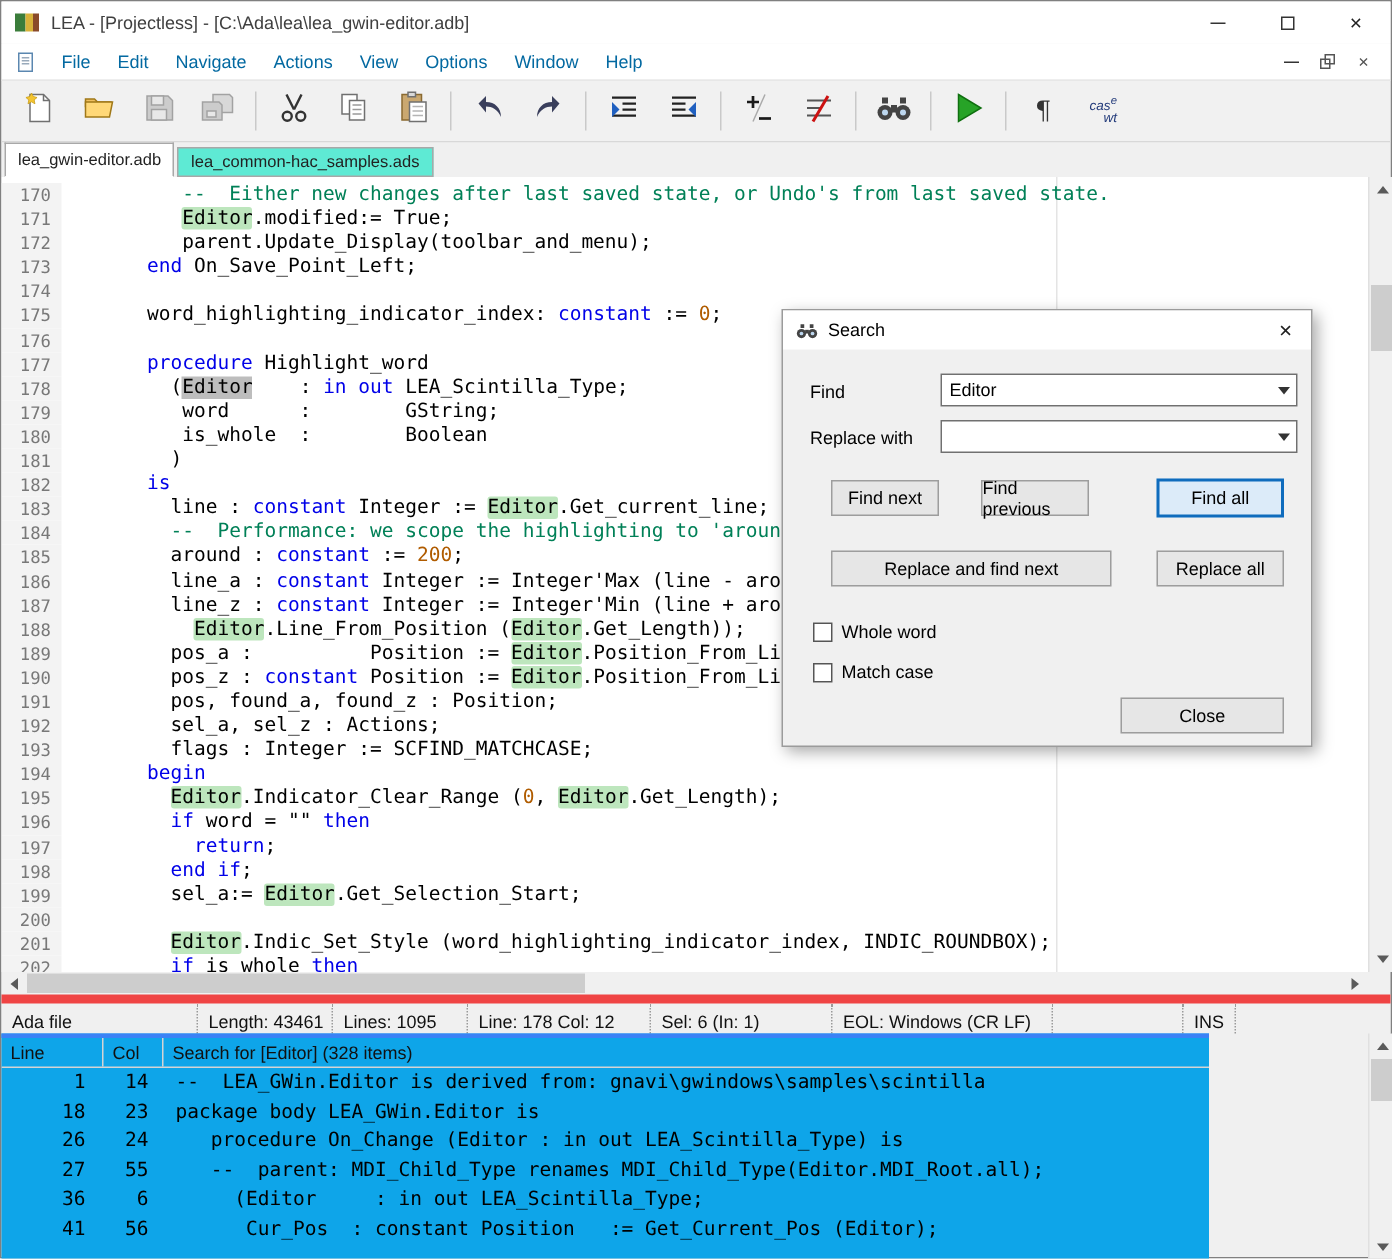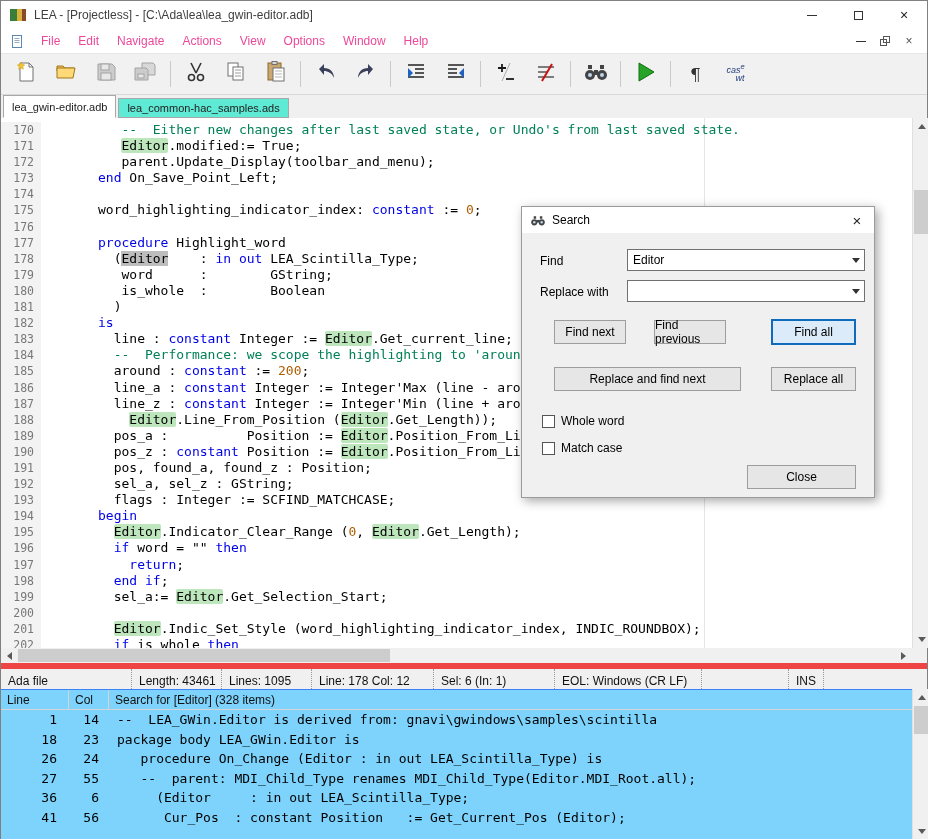--- a/index.html
+++ b/index.html
@@ -13,21 +13,21 @@
   .title-text{font-size:12px;color:#3f3f3f;white-space:nowrap}
   .win-controls{margin-left:auto;display:flex;height:100%}
   .win-btn{width:46px;height:100%;display:flex;align-items:center;justify-content:center;color:#222;font-size:14px}
   .glyph-min{width:10px;border-top:1px solid #333;display:inline-block}
   .glyph-max{width:9px;height:9px;border:1px solid #333;display:inline-block}
 
   
   .menubar{position:absolute;top:28px;left:0;width:100%;height:24px;background:#fff;display:flex;align-items:center}
   .mdi-doc-icon{margin:0 7px 0 9px;display:flex}
   #menu-items{display:flex;align-items:center;height:100%}
-  .menu-item{font-size:12px;color:#ec4899;padding:0 9px;height:100%;display:flex;align-items:center;cursor:default}
+  .menu-item{font-size:12px;color:#0369a1;padding:0 9px;height:100%;display:flex;align-items:center;cursor:default}
   .mdi-controls{margin-left:auto;display:flex;align-items:center;padding-right:8px;gap:4px}
   .mdi-btn{width:20px;height:18px;display:flex;align-items:center;justify-content:center;color:#555;font-size:12px}
   .glyph-restore{position:relative;width:10px;height:10px;display:inline-block}
   .glyph-restore .r1{position:absolute;left:0;bottom:0;width:7px;height:7px;border:1px solid #555;background:#fff}
   .glyph-restore .r2{position:absolute;right:0;top:0;width:7px;height:7px;border:1px solid #555}
 
   
   .toolbar{position:absolute;top:52px;left:0;width:100%;height:42px;background:#f1f1f1;border-top:1px solid #e7e7e7;border-bottom:1px solid #d8d8d8;display:flex;align-items:center;padding-left:6px}
   .tb-btn{width:37px;height:34px;display:flex;align-items:center;justify-content:center;margin-right:3px}
   .tb-btn.disabled{opacity:.9}
@@ -74,21 +74,21 @@
   .sb-cell:nth-child(1){width:131px}
   .sb-cell:nth-child(2){width:90px}
   .sb-cell:nth-child(3){width:90px}
   .sb-cell:nth-child(4){width:122px}
   .sb-cell:nth-child(5){width:121px}
   .sb-cell:nth-child(6){width:147px}
   .sb-cell:nth-child(7){width:87px}
   .sb-cell:nth-child(8){width:35px}
 
   
-  .results{position:absolute;top:688px;left:0;width:911px;height:151px;background:#7dd3fc;border-top:1px solid #3b82f6;overflow:hidden}
+  .results{position:absolute;top:688px;left:0;width:805px;height:151px;background:#0ea5e9;border-top:3px solid #3b82f6;overflow:hidden}
   .res-header{display:flex;height:20px;border-bottom:1px solid #d4d4d4;font-size:12px;color:#111;align-items:center}
   .res-header .hd{border-right:1px solid #d4d4d4;height:100%;display:flex;align-items:center;padding-left:6px;white-space:nowrap}
   .hd-line{width:68px}
   .hd-col{width:40px}
   .hd-text{flex:1;border-right:none !important}
   .res-row{display:flex;height:19.5px;font-family:"DejaVu Sans Mono","Liberation Mono",monospace;font-size:13px;line-height:19.5px;color:#000}
   .res-line{width:60px;text-align:right;padding-right:4px}
   .res-col{width:44px;text-align:right;padding-right:6px}
   .res-text{white-space:pre;padding-left:12px}
 
@@ -319,21 +319,21 @@
         <div class="code-line"><span class="ln">182</span><span class="code"><span class="tk-k">is</span></span></div>
         <div class="code-line"><span class="ln">183</span><span class="code"><span class="tk-t">  line : </span><span class="tk-k">constant</span><span class="tk-t"> Integer := </span><span class="tk-h">Editor</span><span class="tk-t">.Get_current_line;</span></span></div>
         <div class="code-line"><span class="ln">184</span><span class="code"><span class="tk-c">  --  Performance: we scope the highlighting to 'around' the visible lines.</span></span></div>
         <div class="code-line"><span class="ln">185</span><span class="code"><span class="tk-t">  around : </span><span class="tk-k">constant</span><span class="tk-t"> := </span><span class="tk-n">200</span><span class="tk-t">;</span></span></div>
         <div class="code-line"><span class="ln">186</span><span class="code"><span class="tk-t">  line_a : </span><span class="tk-k">constant</span><span class="tk-t"> Integer := Integer'Max (line - around, 0);</span></span></div>
         <div class="code-line"><span class="ln">187</span><span class="code"><span class="tk-t">  line_z : </span><span class="tk-k">constant</span><span class="tk-t"> Integer := Integer'Min (line + around,</span></span></div>
         <div class="code-line"><span class="ln">188</span><span class="code"><span class="tk-t">    </span><span class="tk-h">Editor</span><span class="tk-t">.Line_From_Position (</span><span class="tk-h">Editor</span><span class="tk-t">.Get_Length));</span></span></div>
         <div class="code-line"><span class="ln">189</span><span class="code"><span class="tk-t">  pos_a :          Position := </span><span class="tk-h">Editor</span><span class="tk-t">.Position_From_Line (line_a);</span></span></div>
         <div class="code-line"><span class="ln">190</span><span class="code"><span class="tk-t">  pos_z : </span><span class="tk-k">constant</span><span class="tk-t"> Position := </span><span class="tk-h">Editor</span><span class="tk-t">.Position_From_Line (line_z + 1);</span></span></div>
         <div class="code-line"><span class="ln">191</span><span class="code"><span class="tk-t">  pos, found_a, found_z : Position;</span></span></div>
-        <div class="code-line"><span class="ln">192</span><span class="code"><span class="tk-t">  sel_a, sel_z : GString;</span></span></div>
+        <div class="code-line"><span class="ln">192</span><span class="code"><span class="tk-t">  sel_a, sel_z : Actions;</span></span></div>
         <div class="code-line"><span class="ln">193</span><span class="code"><span class="tk-t">  flags : Integer := SCFIND_MATCHCASE;</span></span></div>
         <div class="code-line"><span class="ln">194</span><span class="code"><span class="tk-k">begin</span></span></div>
         <div class="code-line"><span class="ln">195</span><span class="code"><span class="tk-t">  </span><span class="tk-h">Editor</span><span class="tk-t">.Indicator_Clear_Range (</span><span class="tk-n">0</span><span class="tk-t">, </span><span class="tk-h">Editor</span><span class="tk-t">.Get_Length);</span></span></div>
         <div class="code-line"><span class="ln">196</span><span class="code"><span class="tk-t">  </span><span class="tk-k">if</span><span class="tk-t"> word = "" </span><span class="tk-k">then</span></span></div>
         <div class="code-line"><span class="ln">197</span><span class="code"><span class="tk-t">    </span><span class="tk-k">return</span><span class="tk-t">;</span></span></div>
         <div class="code-line"><span class="ln">198</span><span class="code"><span class="tk-t">  </span><span class="tk-k">end if</span><span class="tk-t">;</span></span></div>
         <div class="code-line"><span class="ln">199</span><span class="code"><span class="tk-t">  sel_a:= </span><span class="tk-h">Editor</span><span class="tk-t">.Get_Selection_Start;</span></span></div>
         <div class="code-line"><span class="ln">200</span></div>
         <div class="code-line"><span class="ln">201</span><span class="code"><span class="tk-t">  </span><span class="tk-h">Editor</span><span class="tk-t">.Indic_Set_Style (word_highlighting_indicator_index, INDIC_ROUNDBOX);</span></span></div>
         <div class="code-line"><span class="ln">202</span><span class="code"><span class="tk-t">  </span><span class="tk-k">if</span><span class="tk-t"> is_whole </span><span class="tk-k">then</span></span></div>

